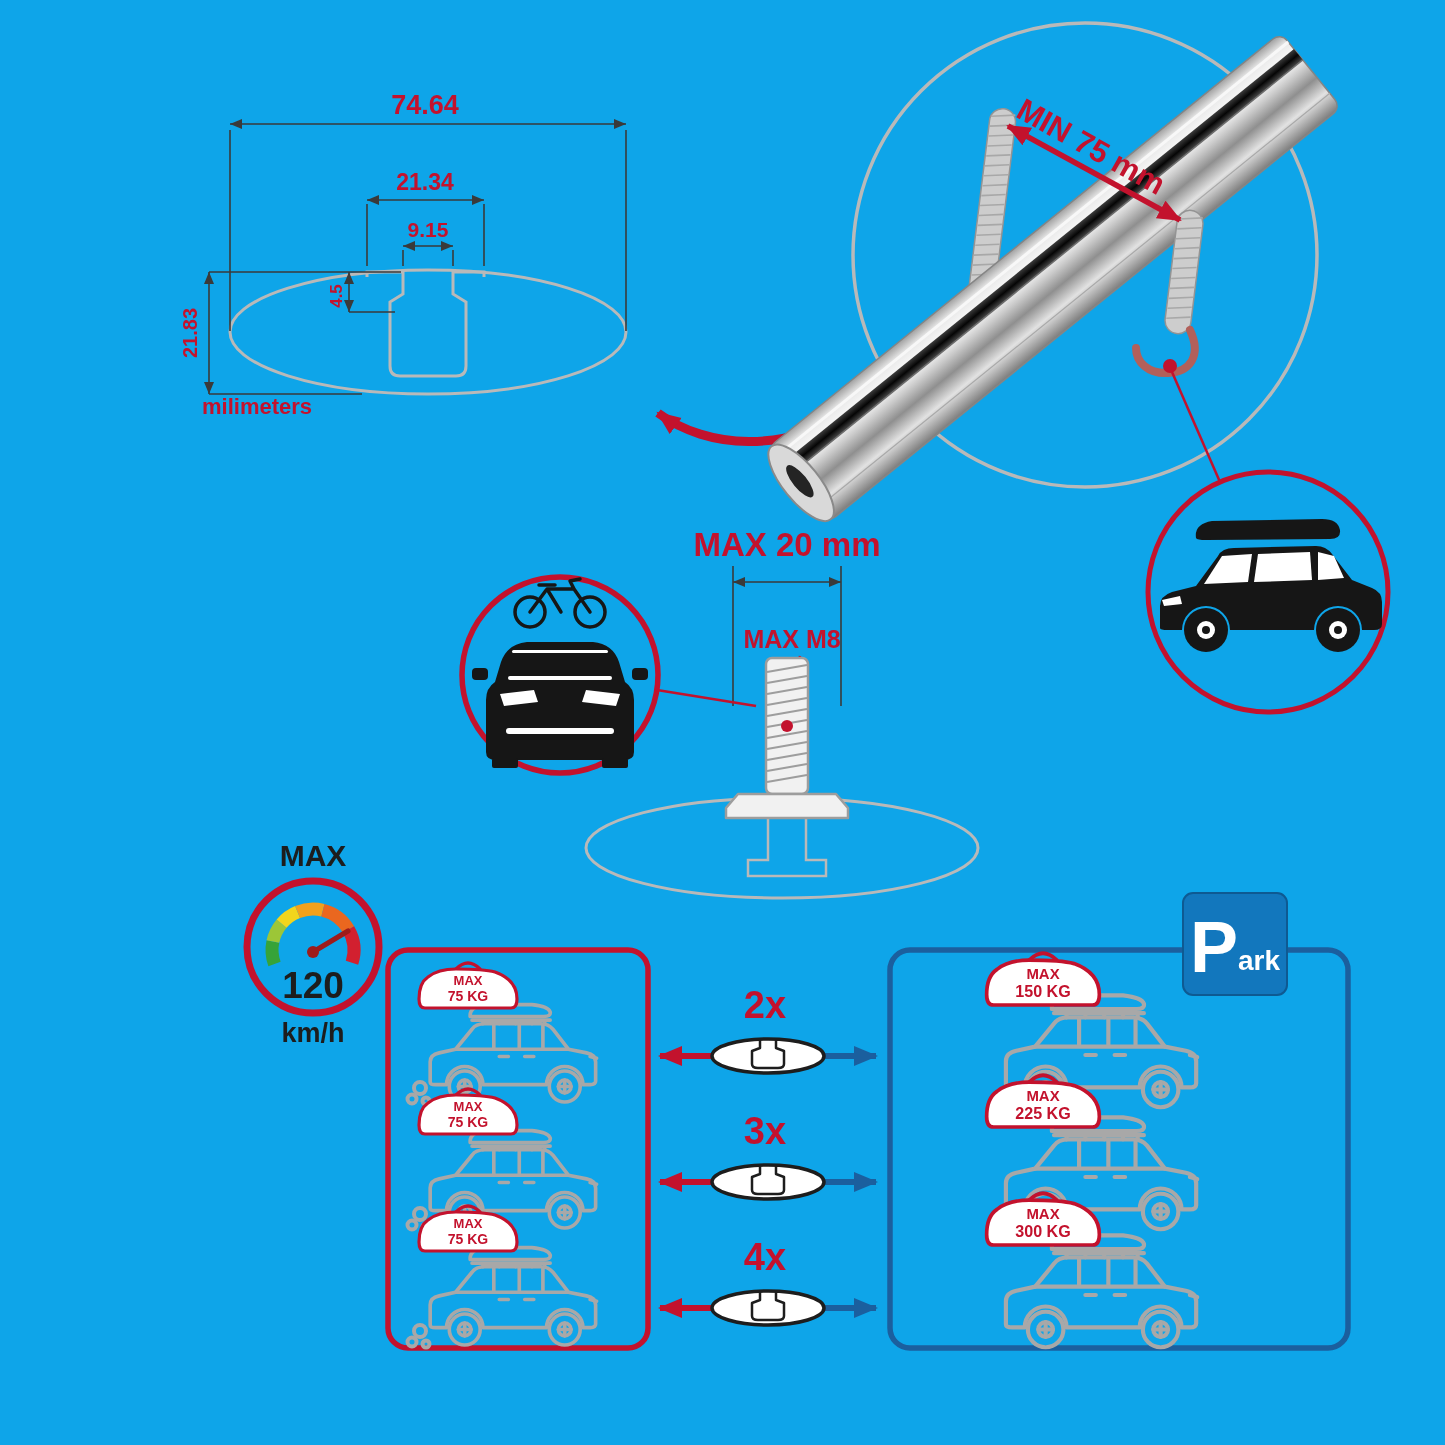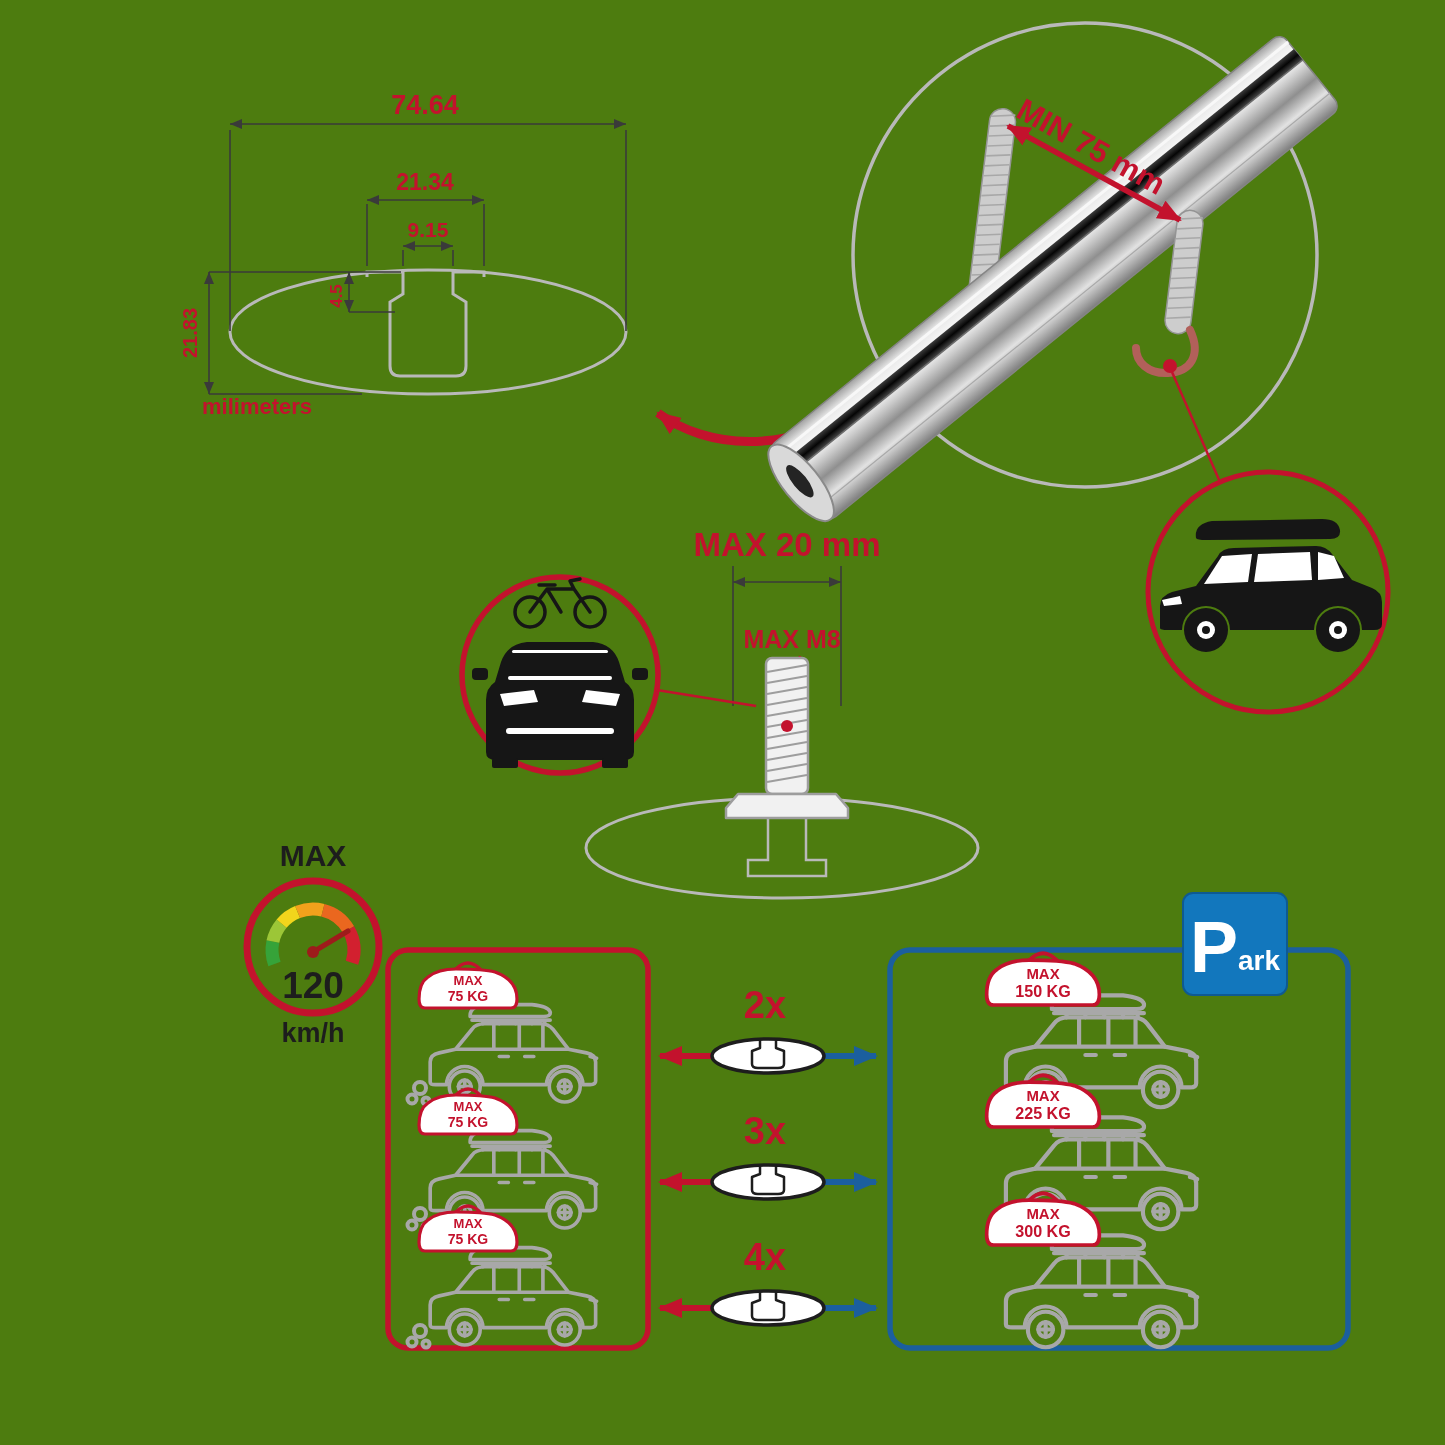--- a/index.html
+++ b/index.html
@@ -1,21 +1,21 @@
 <!DOCTYPE html>
 <html style="--red: #c3122d; --blue: #1b5f9e; --gray: #b9b9b9; --dim: #3a3a3a; --cargray: #a8a8a8; --parkblue: #1277bd;"><head>
 <meta charset="utf-8">
 <style>
   :root{
     --red:#c3122d; --blue:#1b5f9e; --gray:#b9b9b9; --dim:#3a3a3a;
     --cargray:#a8a8a8; --parkblue:#1277bd;
   }
   *{margin:0;padding:0;box-sizing:border-box;}
   body{background:#ffffff;}
-  .canvas{position:relative;width:1445px;height:1445px;background:#4d7c0f;
+  .canvas{position:relative;width:1445px;height:1445px;background:#0ea5e9;
           font-family:"Liberation Sans",sans-serif;overflow:hidden;}
   svg{position:absolute;left:0;top:0;}
   .t{font-family:"Liberation Sans",sans-serif;}
   .red-t{fill:var(--red);font-weight:700;}
   .dark-t{fill:#1d1d1d;font-weight:700;}
   .white-t{fill:#ffffff;font-weight:700;}
   .dim{stroke:var(--dim);stroke-width:1.6;fill:none;}
   .redln{stroke:var(--red);fill:none;}
   .blueln{stroke:var(--blue);fill:none;}
   .grayln{stroke:var(--gray);fill:none;}

